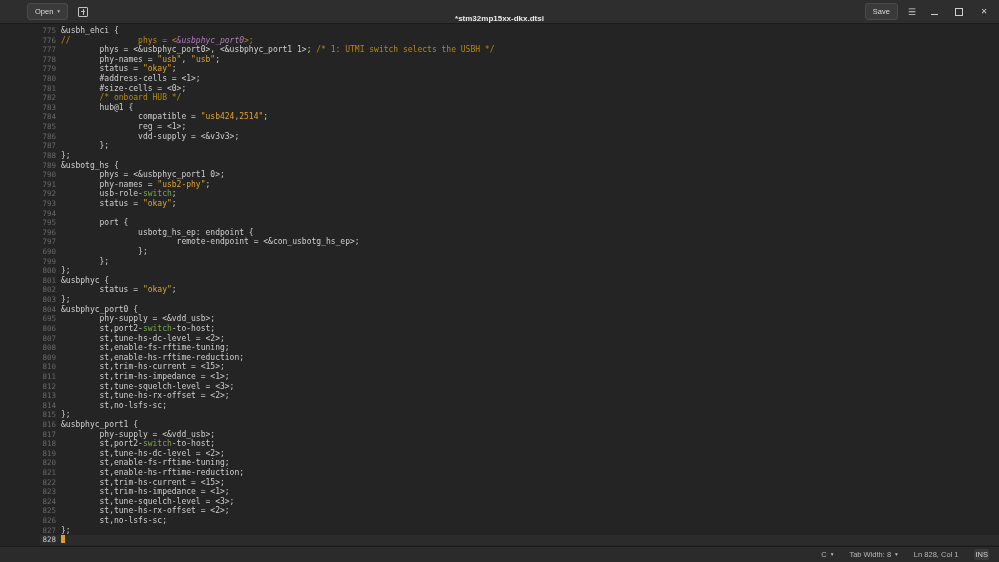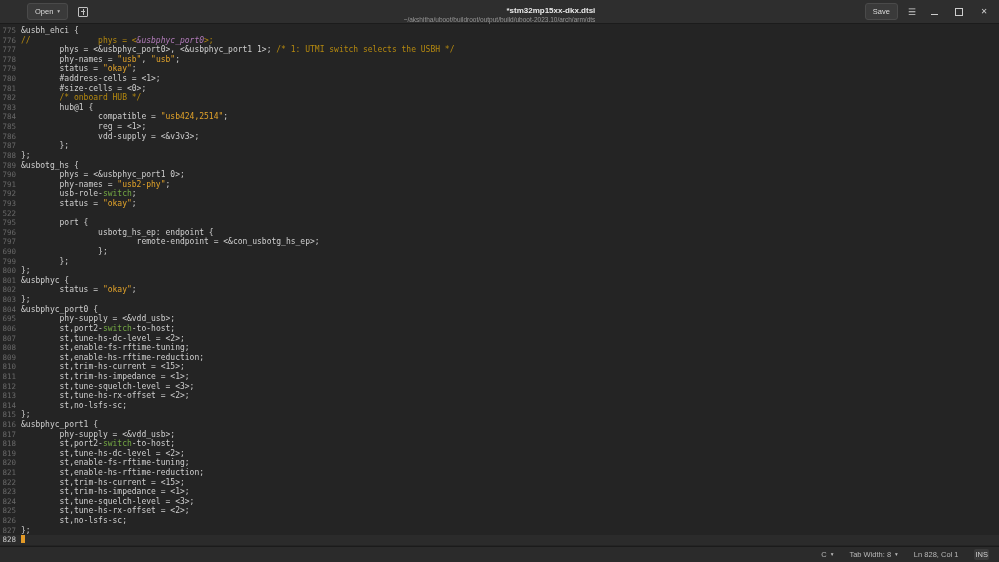--- a/index.html
+++ b/index.html
@@ -22,39 +22,39 @@
   .caret{font-size:5.5px;color:#bdbdbd;line-height:1;}
   .icon-btn{
     width:18px;height:15px;display:flex;align-items:center;justify-content:center;
     border-radius:3px;color:#cdcdcd;margin-left:6px;
   }
   .tabnew{width:8px;height:8px;border:1px solid #c2c2c2;border-radius:1px;position:relative;}
   .tabnew:before,.tabnew:after{content:"";position:absolute;background:#c2c2c2;}
   .tabnew:before{left:2px;right:2px;top:3px;height:1px;}
   .tabnew:after{top:1px;bottom:1px;left:3.5px;width:1px;}
   .title-block{
-    position:absolute;left:50%;top:6px;transform:translateX(-50%);
-    text-align:right;white-space:nowrap;
+    position:absolute;left:50%;top:14px;transform:translateX(-50%);
+    text-align:center;white-space:nowrap;
   }
   .title{font-size:8px;font-weight:bold;color:#eaeaea;line-height:10px;}
   .path{font-size:6.5px;color:#969696;line-height:8px;}
   .hdr-right{margin-left:auto;display:flex;align-items:center;}
   .menu-icon{font-size:9px;color:#cdcdcd;margin-left:10px;}
   .winctl{display:flex;align-items:center;gap:13px;margin-left:12px;margin-right:2px;}
   .wbtn{width:12px;height:12px;display:flex;align-items:center;justify-content:center;color:#cdcdcd;}
   .min-bar{width:7px;height:1px;background:#cdcdcd;margin-top:5px;}
   .max-box{width:6px;height:6px;border:1px solid #cdcdcd;}
   .close-x{font-size:8px;line-height:1;color:#cdcdcd;}
   
   .editor{
     position:absolute;top:24px;bottom:16px;left:0;right:0;
     background:#242424;overflow:hidden;padding-top:2px;
     font-family:"DejaVu Sans Mono",monospace;font-size:8px;
   }
-  .row{display:flex;height:9.62px;line-height:9.62px;}
+  .row{display:flex;height:9.62px;line-height:9.62px;margin-left:40px;}
   .row.current{background:rgba(255,255,255,0.035);}
   .gutter{
     flex:0 0 16px;text-align:right;padding-right:5px;
     color:#686868;font-size:7.5px;user-select:none;
   }
   .row.current .gutter{color:#c9c9c9;}
   .code{white-space:pre;color:#cfcfcf;}
   .pl{color:#cfcfcf;}
   .str{color:#e2a32a;}
   .com{color:#b5890f;}
@@ -183,21 +183,21 @@
       </div>
       <div class="row">
         <span class="gutter">792</span>
         <span class="code"><span class="pl">        usb-role-</span><span class="kw">switch</span><span class="pl">;</span></span>
       </div>
       <div class="row">
         <span class="gutter">793</span>
         <span class="code"><span class="pl">        status = </span><span class="str">"okay"</span><span class="pl">;</span></span>
       </div>
       <div class="row">
-        <span class="gutter">522</span>
+        <span class="gutter">794</span>
         <span class="code"></span>
       </div>
       <div class="row">
         <span class="gutter">795</span>
         <span class="code"><span class="pl">        port {</span></span>
       </div>
       <div class="row">
         <span class="gutter">796</span>
         <span class="code"><span class="pl">                usbotg_hs_ep: endpoint {</span></span>
       </div>

